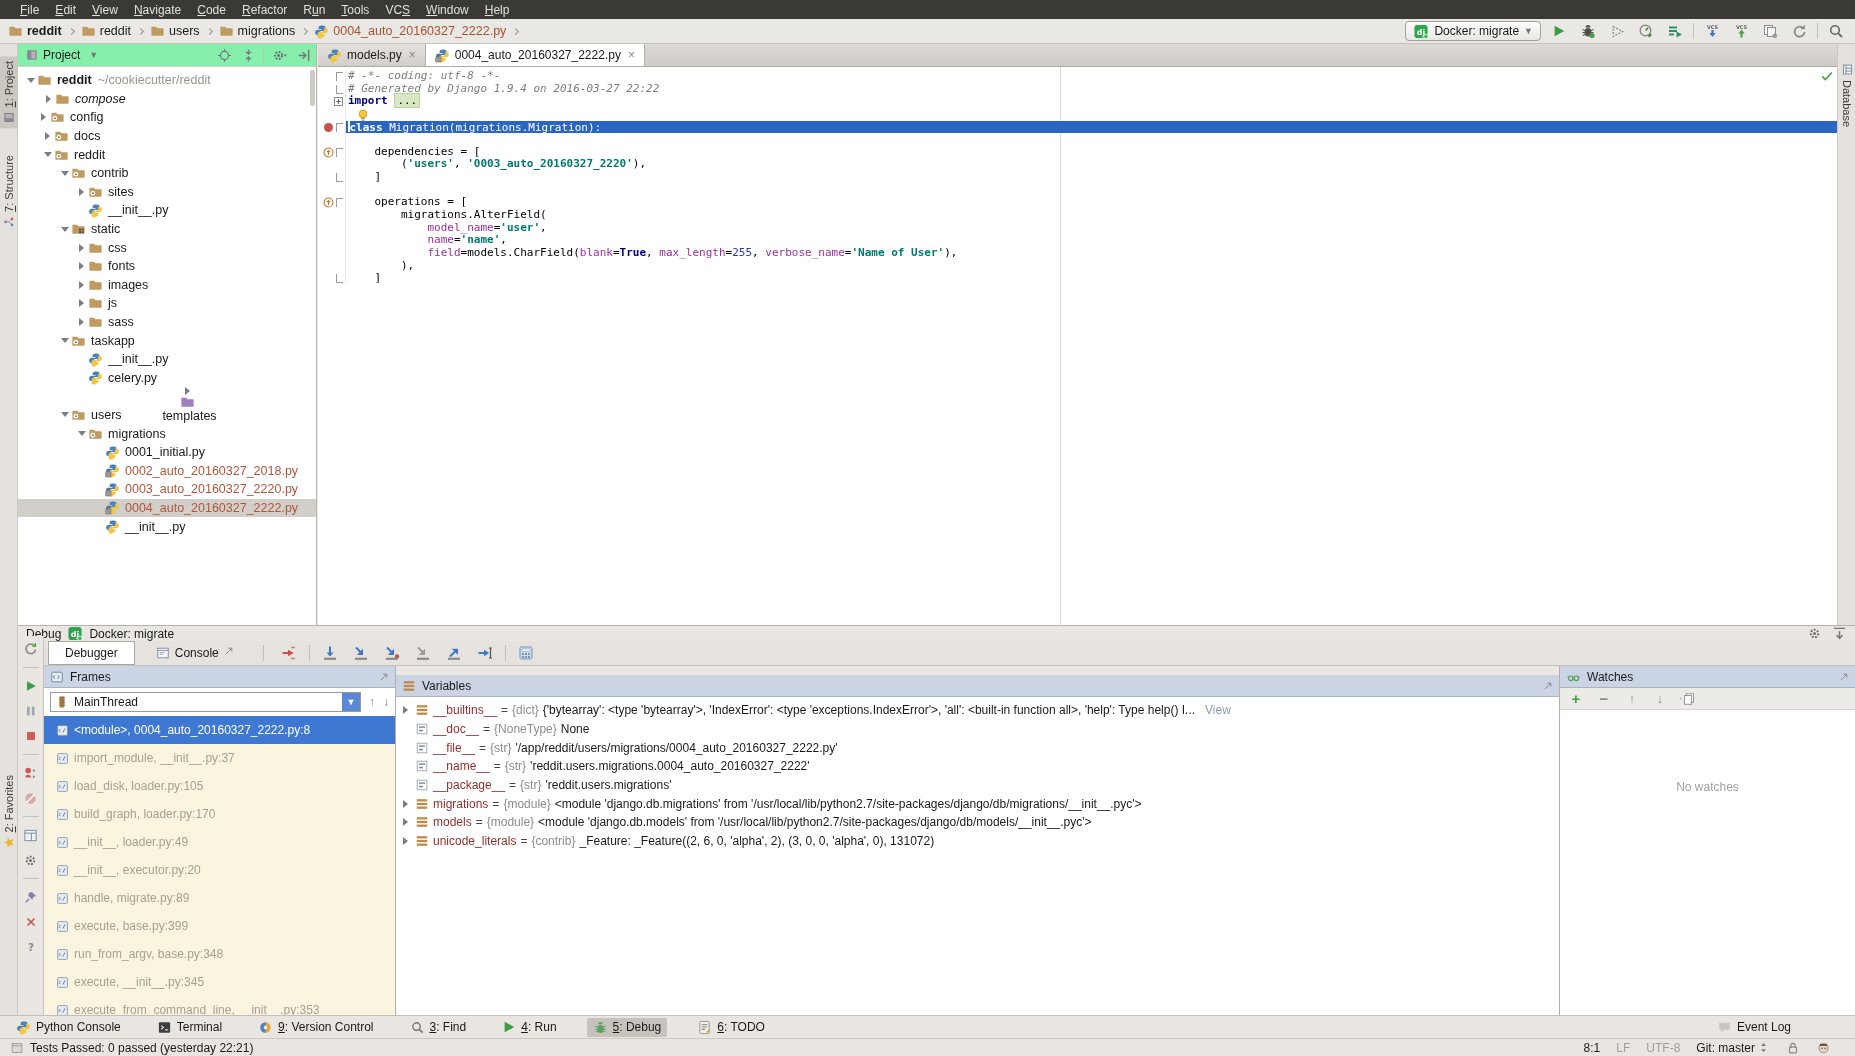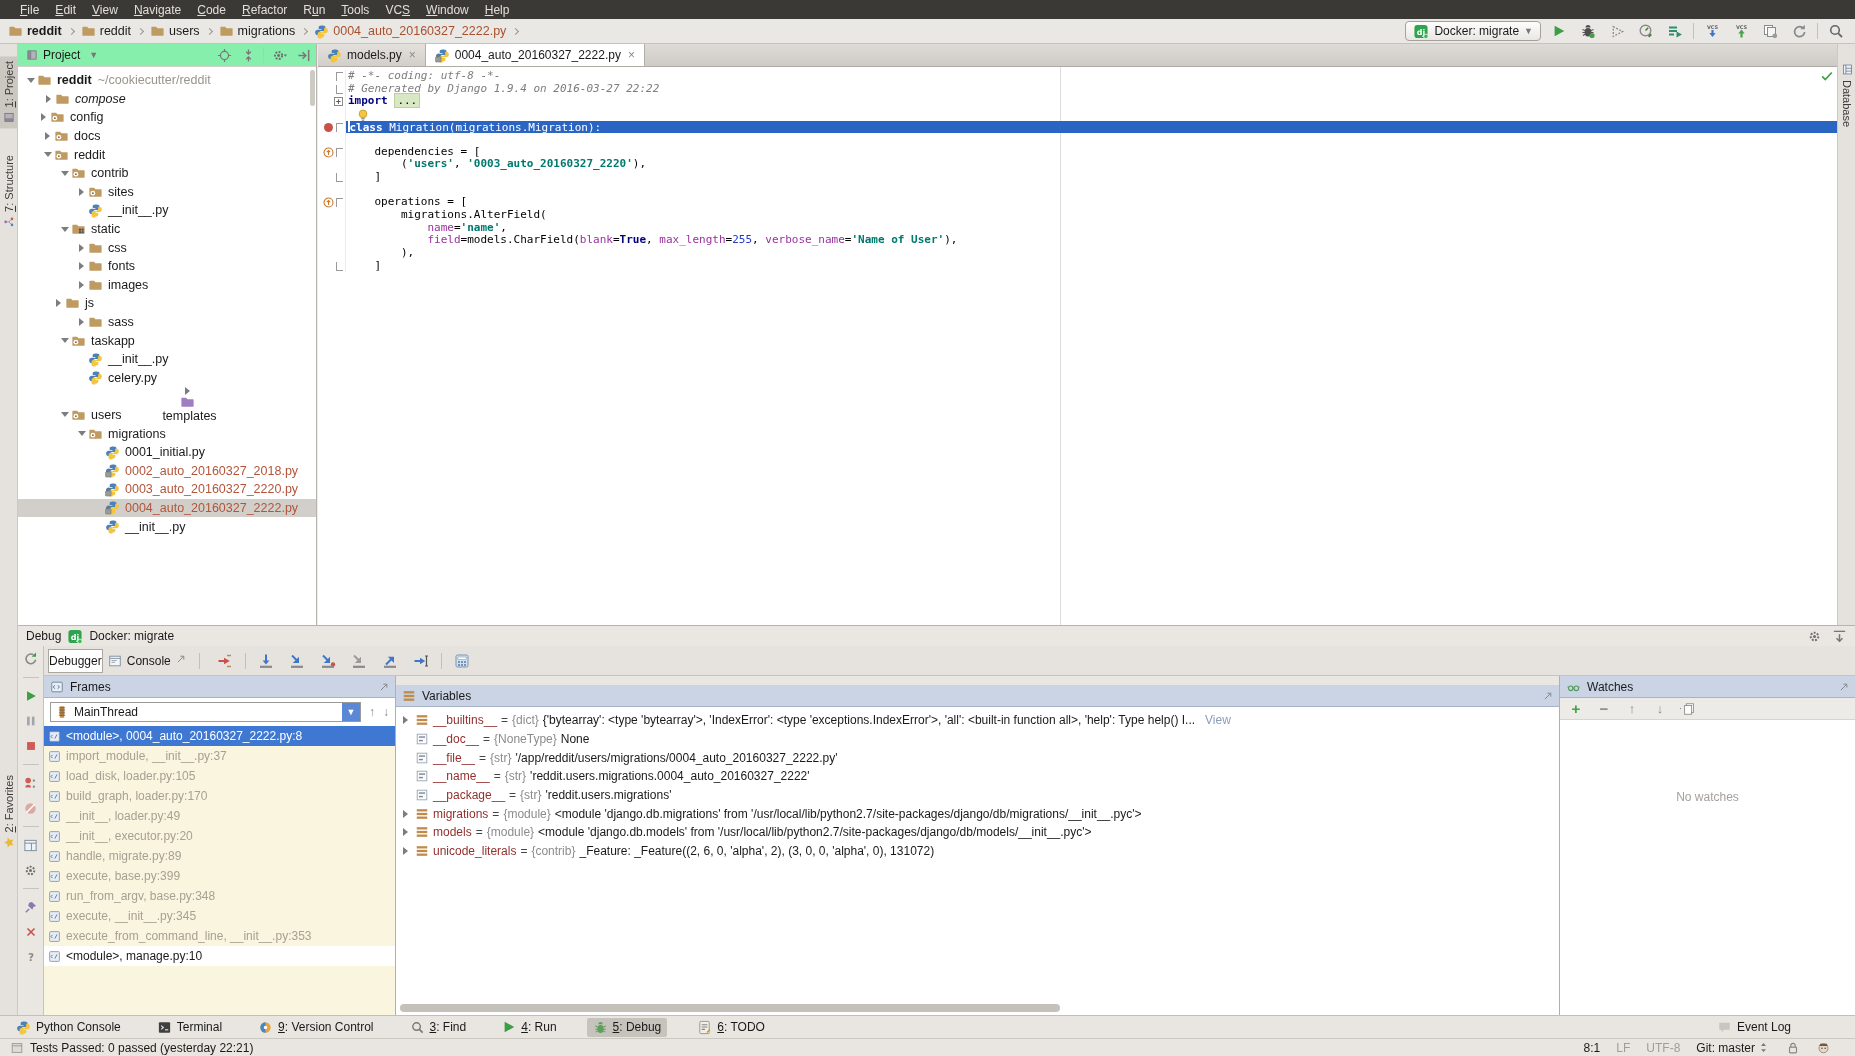--- a/index.html
+++ b/index.html
@@ -92,42 +92,42 @@
   .tk-folded { background:#d8e7c4; border:1px solid #bccf9f; padding:0 2px; color:#000; }
   #bulb { position:absolute; left:38px; top:41px; }
   #inspection-check { position:absolute; right:3px; top:2px; }
 
   
   #debug { position:absolute; left:18px; top:625px; right:0; height:390px; border-top:1px solid #b7b3ae;
     background:#eae7e3; display:flex; flex-direction:column; }
   #debug-header { height:20px; display:flex; align-items:center; gap:6px; padding:0 8px; font-size:12px; }
   #debug-header .right { margin-left:auto; display:flex; gap:10px; align-items:center; }
   #debug-tabsrow { height:30px; background:#e6e3df; border-bottom:1px solid #c6c2bc; display:flex; align-items:center; padding-left:30px; gap:4px; }
-  .dtab { display:flex; align-items:flex-start; gap:5px; padding:4px 0; font-size:12px; border:1px solid transparent; cursor:default; }
+  .dtab { display:flex; align-items:flex-start; gap:5px; padding:4px 16px; font-size:12px; border:1px solid transparent; cursor:default; }
   .dtab.active { background:#fff; border-color:#aaa6a0; }
   #step-icons { display:flex; align-items:center; gap:9px; margin-left:10px; }
   .sbtn { width:22px; height:22px; display:flex; align-items:center; justify-content:center; }
   #debug-body { flex:1; display:flex; position:relative; }
   #debug-leftcol { position:absolute; left:0; top:-30px; bottom:0; width:26px; border-right:1px solid #c6c2bc;
     display:flex; flex-direction:column; align-items:center; padding-top:4px; gap:7px; background:#eae7e3; }
   .lsep { width:16px; height:1px; background:#c6c2bc; margin:2px 0; }
   #panels { margin-left:26px; flex:1; display:flex; }
   .panel { display:flex; flex-direction:column; background:#fff; min-width:0; }
   .panel-header { height:22px; background:#cbd4e4; border-bottom:1px solid #a9b3c6; display:flex; align-items:center;
     gap:6px; padding:0 6px; font-size:12px; flex:none; }
   .panel-header .float { margin-left:auto; }
   .vsep { width:1px; background:#b3afaa; flex:none; }
   #frames { width:351px; flex:none; }
   #frames-combo-row { height:28px; display:flex; align-items:center; padding:0 6px; gap:8px; background:#fff; flex:none; }
   #thread-combo { flex:1; height:20px; border:1px solid #9a9a9a; background:#fff; display:flex; align-items:center; gap:5px; padding-left:4px; }
   #thread-combo .dd { margin-left:auto; width:18px; height:18px; background:#5b87d7; color:#fff; font-size:9px;
     display:flex; align-items:center; justify-content:center; }
   .mini-arrow { color:#8a8a8a; font-size:12px; }
   #frames-list { flex:1; display:flex; flex-direction:column; overflow:hidden; }
-  .frame-row { height:20px; display:flex; align-items:center; gap:5px; padding-left:4px; font-size:12px; white-space:nowrap; cursor:default; }
+  .frame-row { height:28px; display:flex; align-items:center; gap:5px; padding-left:12px; font-size:12px; white-space:nowrap; cursor:default; }
   .frame-row.selected { background:#3e78d2; color:#fff; }
   .frame-row.lib { background:#faf5df; color:#a7a094; }
   .frame-filler { flex:1; background:#faf5df; }
   #variables { flex:1; position:relative;margin-top:9px; }
   #variables-list { flex:1; padding-top:4px; overflow:hidden; }
   .var-row { height:18.7px; display:flex; align-items:center; gap:4px; padding-left:4px; font-size:12px; white-space:nowrap; cursor:default; }
   .var-arrow { width:11px; display:flex; justify-content:center; flex:none; }
   .var-name { color:#93302d; }
   .var-eq { color:#444; }
   .var-type { color:#8c8c8c; }
@@ -581,21 +581,21 @@
         <span class="tree-arrow">
           <span class="tri-closed"></span>
         </span>
         <span class="ic">
           <svg width="15" height="14" viewBox="0 0 16 16" xmlns="http://www.w3.org/2000/svg">
             <path fill="#bf9b62" d="M1 3.6c0-.3.3-.6.6-.6h4.8l1.5 1.8h6.5c.3 0 .6.3.6.6v7.4c0 .3-.3.6-.6.6H1.6c-.3 0-.6-.3-.6-.6V3.6z"></path>
           </svg>
         </span>
         <span class="tree-label">images</span>
       </div>
-      <div class="tree-row" style="padding-left: 34px; text-align: right;">
+      <div class="tree-row" style="padding-left: 57px; text-align: right;">
         <span class="tree-arrow">
           <span class="tri-closed"></span>
         </span>
         <span class="ic">
           <svg width="15" height="14" viewBox="0 0 16 16" xmlns="http://www.w3.org/2000/svg">
             <path fill="#bf9b62" d="M1 3.6c0-.3.3-.6.6-.6h4.8l1.5 1.8h6.5c.3 0 .6.3.6.6v7.4c0 .3-.3.6-.6.6H1.6c-.3 0-.6-.3-.6-.6V3.6z"></path>
           </svg>
         </span>
         <span class="tree-label">js</span>
       </div>
@@ -778,20 +778,21 @@
                 <path d="M8 11.5V5.5M5.6 7.6L8 5.2l2.4 2.4" stroke="#c77b2e" stroke-width="1.6" fill="none"></path>
               </svg></span><span class="fold fold-top"></span></span><span class="code-cell"><span class="tk-pln">    dependencies = [</span></span></div>
         <div class="code-row"><span class="gutter-cell"></span><span class="code-cell"><span class="tk-pln">        (</span><span class="tk-str">'users'</span><span class="tk-pln">, </span><span class="tk-str">'0003_auto_20160327_2220'</span><span class="tk-pln">),</span></span></div>
         <div class="code-row"><span class="gutter-cell"><span class="fold fold-bottom"></span></span><span class="code-cell"><span class="tk-pln">    ]</span></span></div>
         <div class="code-row"><span class="gutter-cell"></span><span class="code-cell"></span></div>
         <div class="code-row"><span class="gutter-cell"><span class="gut-override"><svg width="11" height="11" viewBox="0 0 16 16">
                 <circle cx="8" cy="8" r="6.5" fill="none" stroke="#c77b2e" stroke-width="1.6"></circle>
                 <path d="M8 11.5V5.5M5.6 7.6L8 5.2l2.4 2.4" stroke="#c77b2e" stroke-width="1.6" fill="none"></path>
               </svg></span><span class="fold fold-top"></span></span><span class="code-cell"><span class="tk-pln">    operations = [</span></span></div>
         <div class="code-row"><span class="gutter-cell"></span><span class="code-cell"><span class="tk-pln">        migrations.AlterField(</span></span></div>
+        <div class="code-row"><span class="gutter-cell"></span><span class="code-cell"><span class="tk-pln">            </span><span class="tk-kwarg">model_name</span><span class="tk-pln">=</span><span class="tk-str">'user'</span><span class="tk-pln">,</span></span></div>
         <div class="code-row"><span class="gutter-cell"></span><span class="code-cell"><span class="tk-pln">            </span><span class="tk-kwarg">name</span><span class="tk-pln">=</span><span class="tk-str">'name'</span><span class="tk-pln">,</span></span></div>
         <div class="code-row"><span class="gutter-cell"></span><span class="code-cell"><span class="tk-pln">            </span><span class="tk-kwarg">field</span><span class="tk-pln">=models.CharField(</span><span class="tk-kwarg">blank</span><span class="tk-pln">=</span><span class="tk-kw">True</span><span class="tk-pln">, </span><span class="tk-kwarg">max_length</span><span class="tk-pln">=</span><span class="tk-num">255</span><span class="tk-pln">, </span><span class="tk-kwarg">verbose_name</span><span class="tk-pln">=</span><span class="tk-str">'Name of User'</span><span class="tk-pln">),</span></span></div>
         <div class="code-row"><span class="gutter-cell"></span><span class="code-cell"><span class="tk-pln">        ),</span></span></div>
         <div class="code-row"><span class="gutter-cell"><span class="fold fold-bottom"></span></span><span class="code-cell"><span class="tk-pln">    ]</span></span></div>
       </div>
     <span id="bulb" class="ic">
         <svg width="14" height="15" viewBox="0 0 16 16" xmlns="http://www.w3.org/2000/svg">
           <circle cx="8" cy="6.2" r="4.4" fill="#f5c63d" stroke="#c89a28"></circle>
           <rect x="6" y="10.8" width="4" height="1.6" fill="#9a9a9a"></rect>
           <rect x="6.6" y="13" width="2.8" height="1.2" fill="#9a9a9a"></rect>

